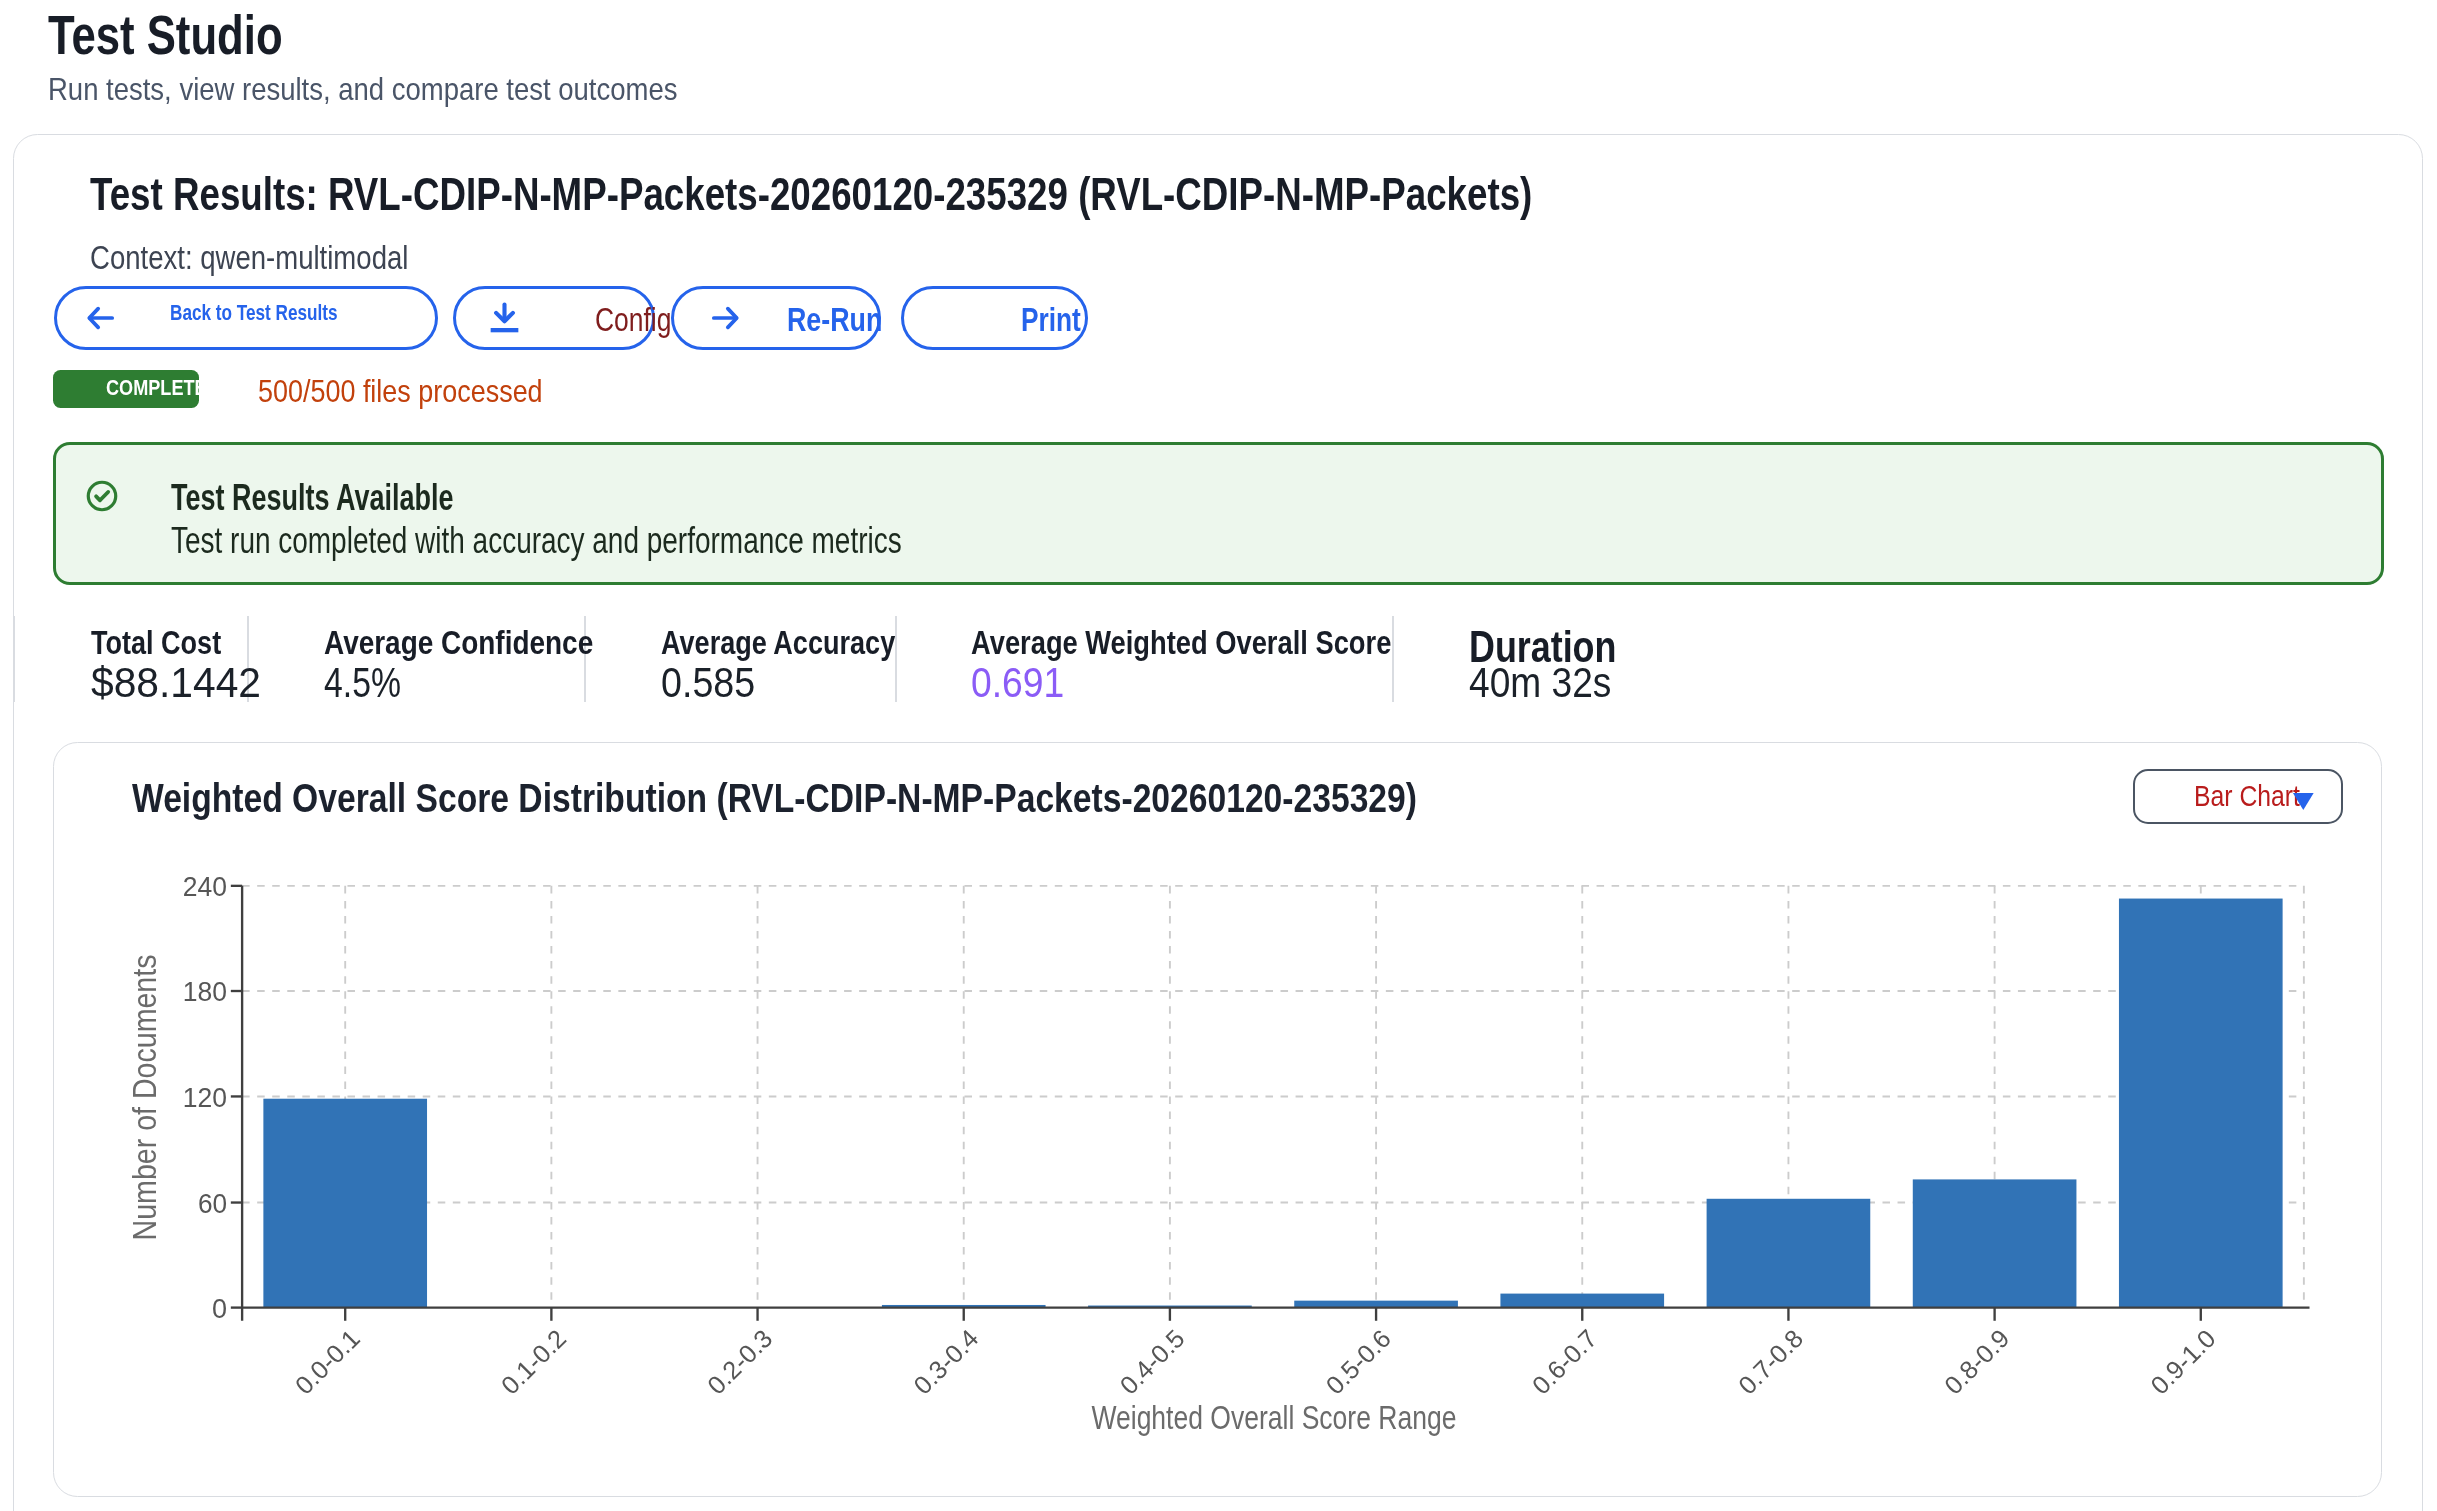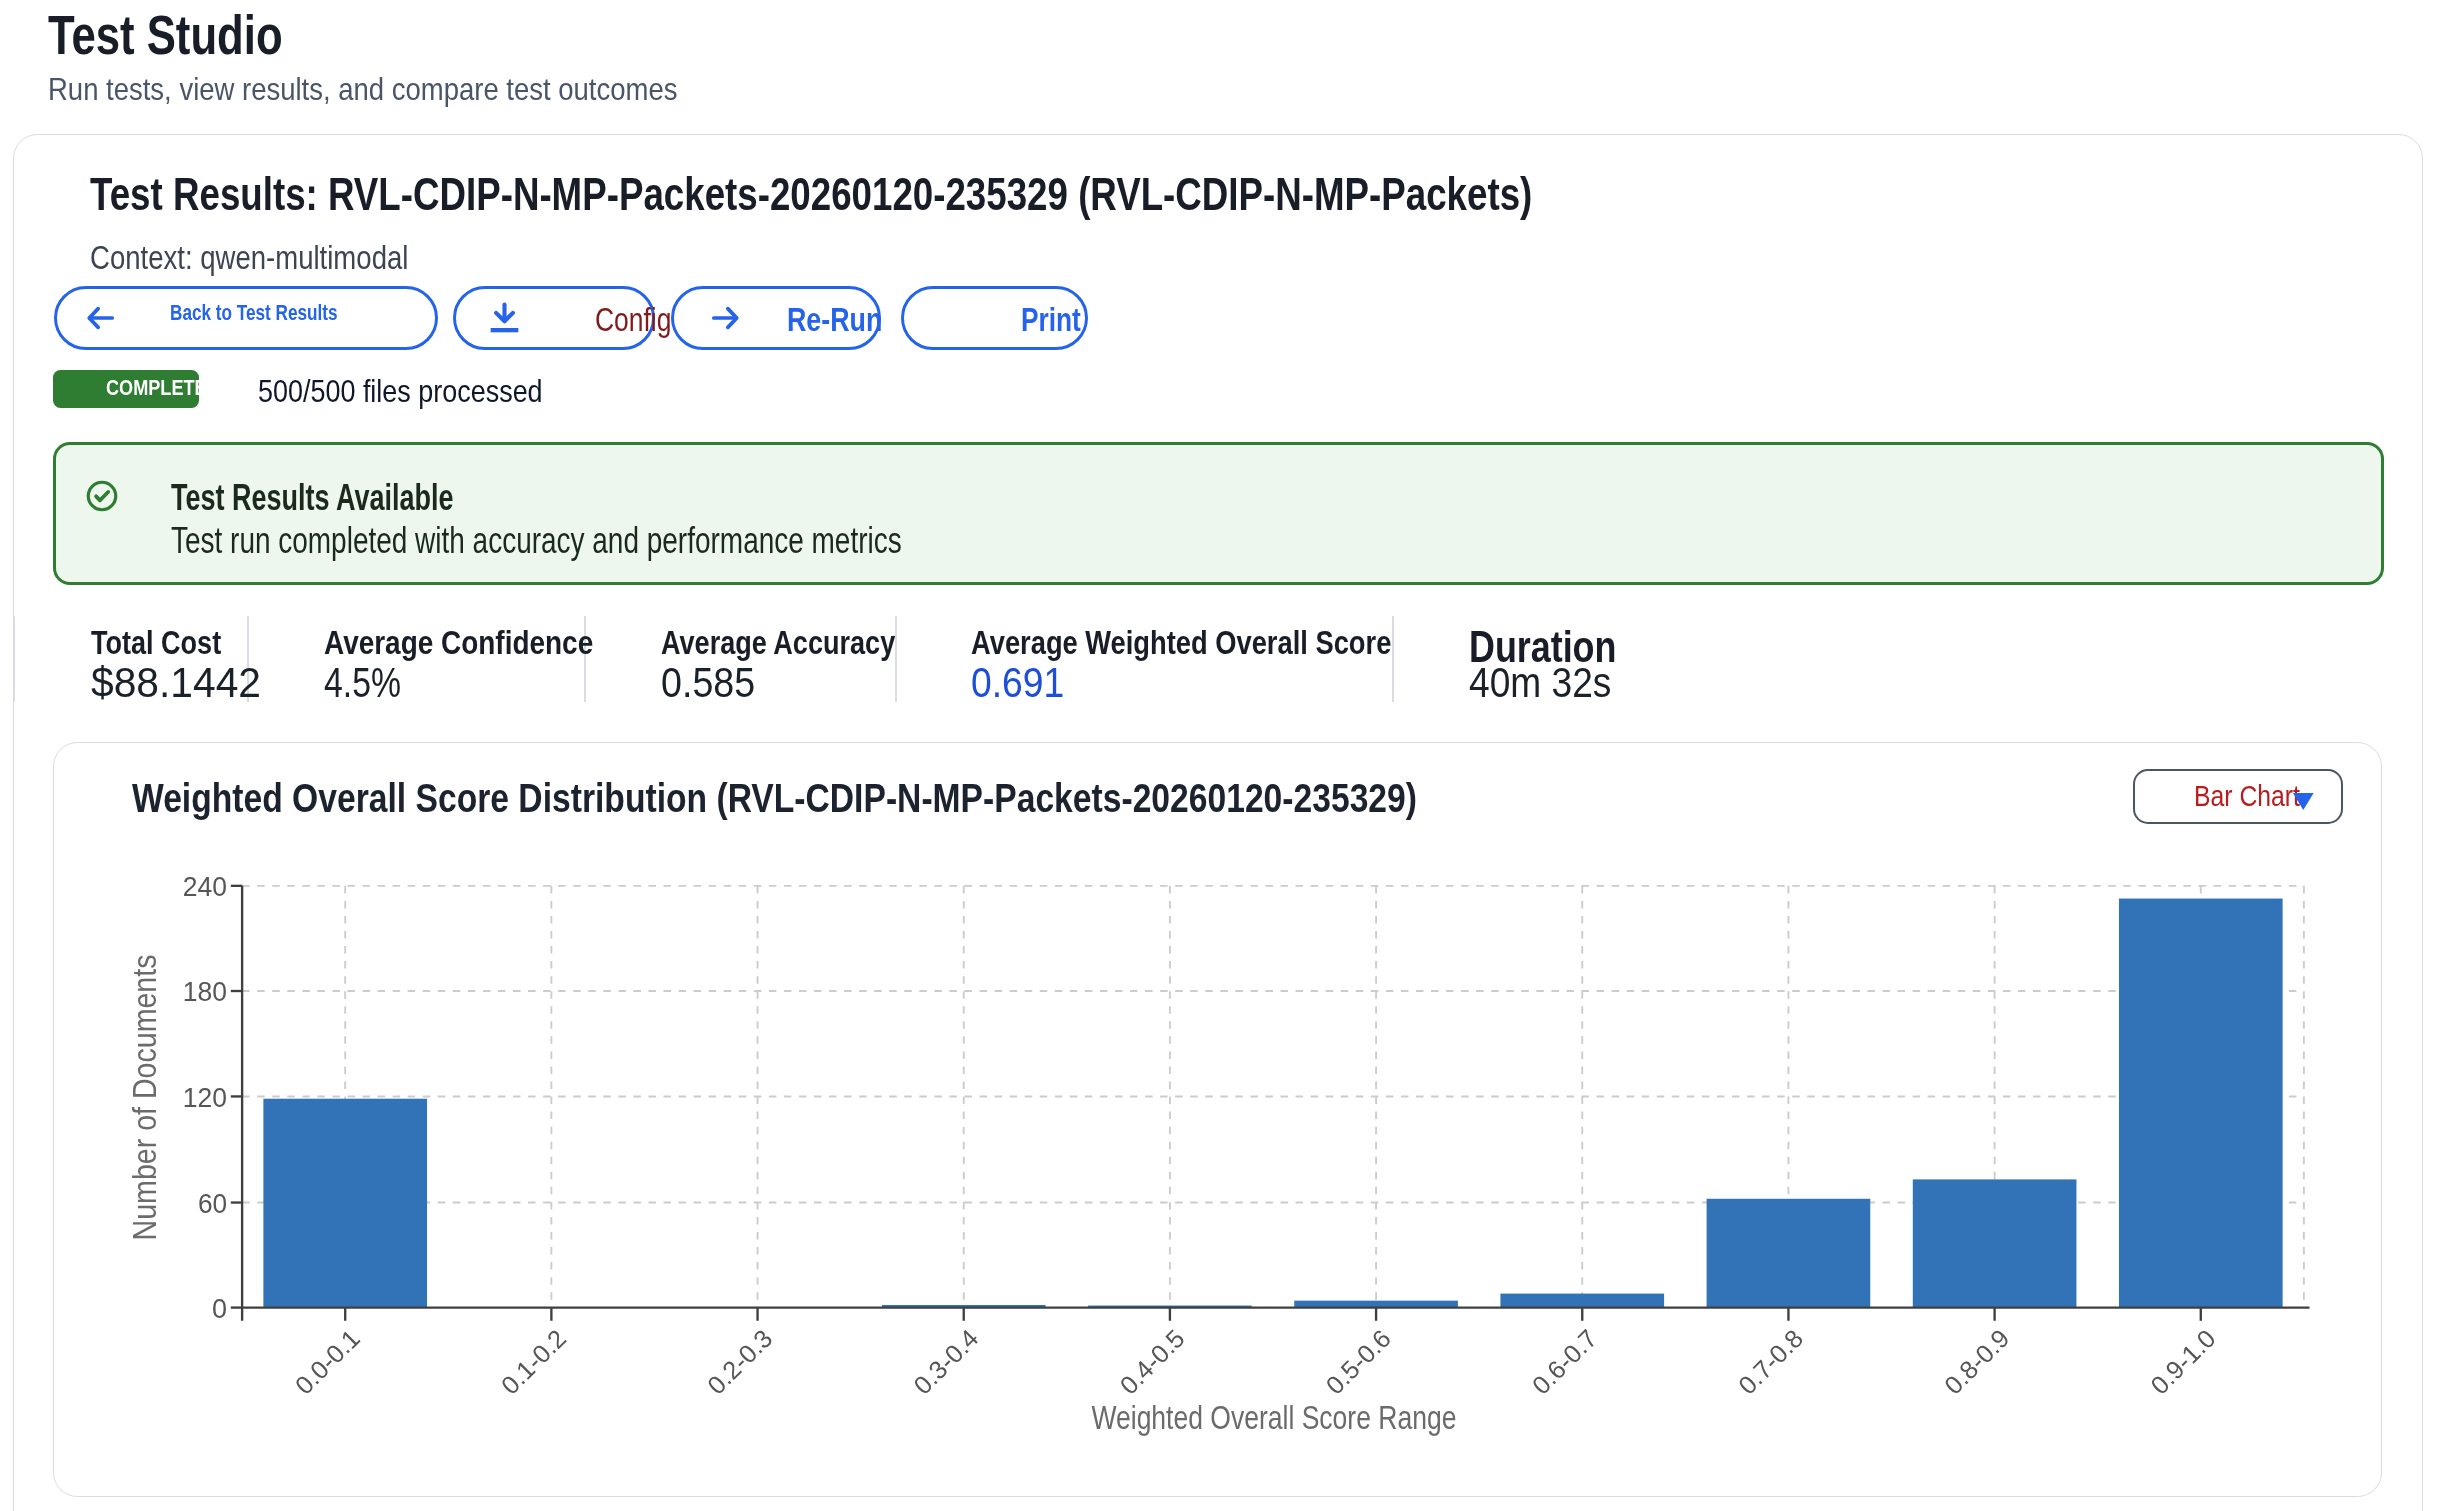--- a/index.html
+++ b/index.html
@@ -43,21 +43,21 @@
     <line x1="3" y1="16" x2="27" y2="16"></line>
     <polyline points="18 6 27.5 16 18 26"></polyline>
   </svg>
   <div class="t" style="left:751px; top:302px; font-size:34px; font-weight:700; color:#2563eb;"><span class="sx" style="transform:scaleX(0.789);">Re-Run</span></div>
 
   <div class="btn" style="left:901px; top:286px; width:187px;"></div>
   <div class="t" style="left:985px; top:302px; font-size:34px; font-weight:700; color:#2563eb;"><span class="sx" style="transform:scaleX(0.773);">Print</span></div>
 
   <div style="position:absolute; left:53px; top:370px; width:146px; height:38px; background:#2e7d32; border-radius:7.5px;"></div>
   <div class="t" style="left:70px; top:377px; font-size:22px; font-weight:600; color:#fff;"><span class="sx" style="transform:scaleX(0.823);">COMPLETE</span></div>
-  <div class="t" style="left:222px; top:375px; font-size:32px; color:#0f172a;"><span class="sx" style="transform:scaleX(0.842);">500/500 files processed</span></div>
+  <div class="t" style="left:222px; top:375px; font-size:32px; color:#c2410c;"><span class="sx" style="transform:scaleX(0.842);">500/500 files processed</span></div>
 
   <div style="position:absolute; left:53px; top:442px; width:2331px; height:143px; background:#edf7ed; border:3.8px solid #2e7d32; border-radius:17px;"></div>
   <svg style="position:absolute; left:86px; top:480px;" width="32" height="32" viewBox="0 0 24 24" fill="none" stroke="#2e7d32" stroke-width="2.4">
     <circle cx="12" cy="12" r="10.3"></circle>
     <path d="M7.6 12.3l2.9 2.9L16.6 9" stroke-width="2.9" stroke-linecap="round" stroke-linejoin="round"></path>
   </svg>
   <div class="t" style="left:135px; top:480px; font-size:36px; font-weight:700; color:#1c2a1e;"><span class="sx" style="transform:scaleX(0.75);">Test Results Available</span></div>
   <div class="t" style="left:135px; top:523px; font-size:36px; color:#1c2a1e;"><span class="sx" style="transform:scaleX(0.777);">Test run completed with accuracy and performance metrics</span></div>
 
   <div class="statdiv" style="left:13.6px;"></div>
@@ -66,21 +66,21 @@
   <div class="statdiv" style="left:895px;"></div>
   <div class="statdiv" style="left:1392px;"></div>
 
   <div class="t" style="left:55px; top:625px; font-size:34px; font-weight:700;"><span class="sx" style="transform:scaleX(0.795);">Total Cost</span></div>
   <div class="t" style="left:55px; top:661px; font-size:43px; color:#1b2129;"><span class="sx" style="transform:scaleX(0.948);">$88.1442</span></div>
   <div class="t" style="left:288px; top:625px; font-size:34px; font-weight:700;"><span class="sx" style="transform:scaleX(0.822);">Average Confidence</span></div>
   <div class="t" style="left:288px; top:661px; font-size:43px; color:#1b2129;"><span class="sx" style="transform:scaleX(0.785);">4.5%</span></div>
   <div class="t" style="left:625px; top:625px; font-size:34px; font-weight:700;"><span class="sx" style="transform:scaleX(0.796);">Average Accuracy</span></div>
   <div class="t" style="left:625px; top:661px; font-size:43px; color:#1b2129;"><span class="sx" style="transform:scaleX(0.875);">0.585</span></div>
   <div class="t" style="left:935px; top:625px; font-size:34px; font-weight:700;"><span class="sx" style="transform:scaleX(0.803);">Average Weighted Overall Score</span></div>
-  <div class="t" style="left:935px; top:661px; font-size:43px; color:#1d4ed8;"><span class="sx" style="transform:scaleX(0.867);">0.691</span></div>
+  <div class="t" style="left:935px; top:661px; font-size:43px; color:#8b5cf6;"><span class="sx" style="transform:scaleX(0.867);">0.691</span></div>
   <div class="t" style="left:1433px; top:625px; font-size:44px; font-weight:700;"><span class="sx" style="transform:scaleX(0.815);">Duration</span></div>
   <div class="t" style="left:1433px; top:661px; font-size:43px; color:#1b2129;"><span class="sx" style="transform:scaleX(0.863);">40m 32s</span></div>
 
   <div class="card" style="left:53px; top:742px; width:2329px; height:755px;"></div>
   <div class="t" style="left:96px; top:778px; font-size:40px; font-weight:700; color:#1c222e;"><span class="sx" style="transform:scaleX(0.841);">Weighted Overall Score Distribution (RVL-CDIP-N-MP-Packets-20260120-235329)</span></div>
   <div style="position:absolute; left:2133px; top:769px; width:210px; height:55px; border:2.8px solid #4b5563; border-radius:15px; background:#fff;"></div>
   <div class="t" style="left:2158px; top:781px; font-size:30px; color:#b91c1c;"><span class="sx" style="transform:scaleX(0.825);">Bar Chart</span></div>
   <svg style="position:absolute; left:2292px; top:792px;" width="22.6" height="19" viewBox="0 0 24 20">
     <path d="M1 1 L23 1 L12 19 Z" fill="#2563eb"></path>
   </svg>

